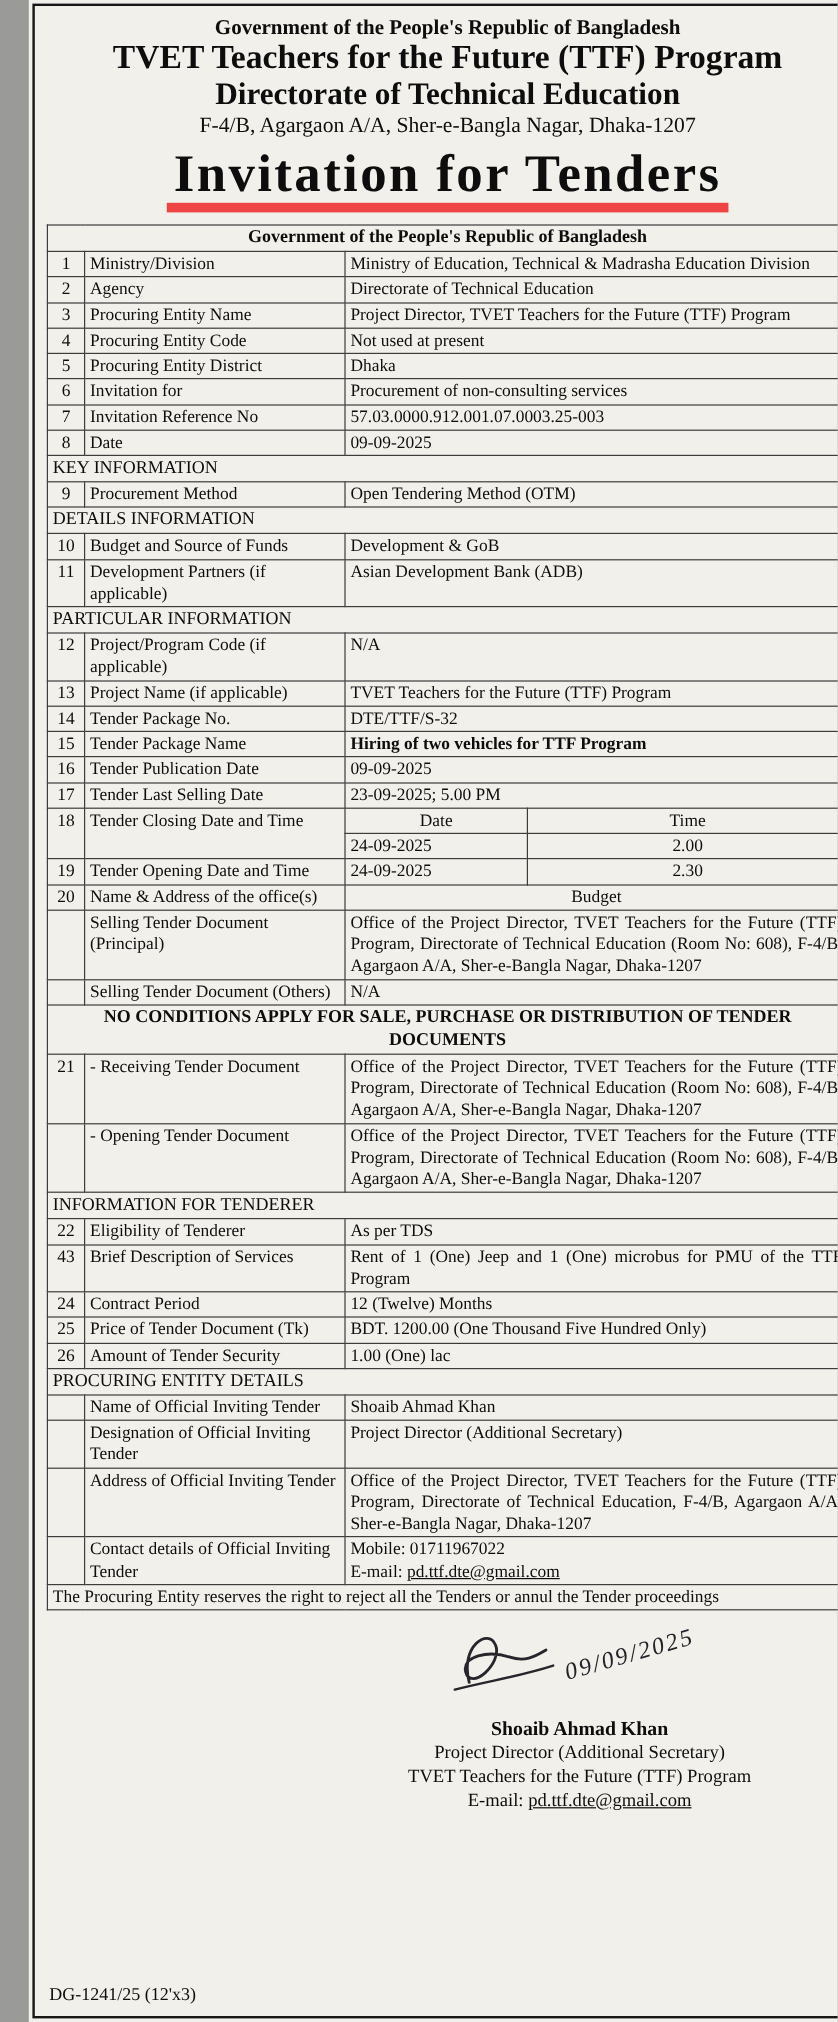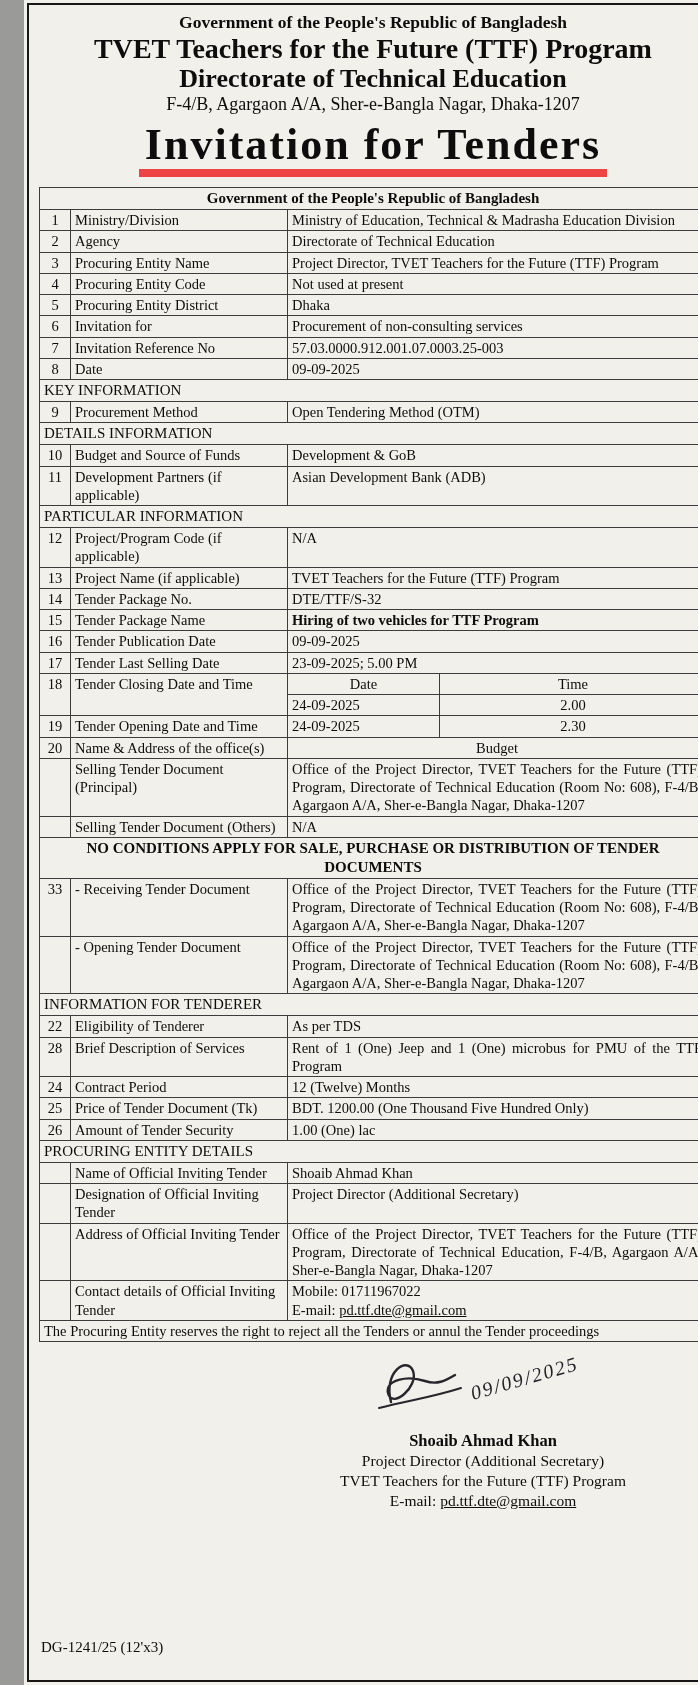--- a/index.html
+++ b/index.html
@@ -71,21 +71,21 @@
     top: 80px;
     width: 420px;
     text-align: center;
     font-size: 15.5px;
     line-height: 1.28;
   }
   .sig-name { font-weight: bold; font-size: 16.5px; }
   .ref-note {
     position: absolute;
     left: 17px;
-    bottom: 29px;
+    bottom: 13px;
     font-size: 15px;
   }
 </style>
 </head>
 <body>
 
 <div class="page">
   <div class="frame">
 
     <div class="hdr">
@@ -239,40 +239,40 @@
           <td class="num"></td>
           <td>Selling Tender Document (Others)</td>
           <td colspan="2">N/A</td>
         </tr>
 
         <tr>
           <td class="sec-center" colspan="4">NO CONDITIONS APPLY FOR SALE, PURCHASE OR DISTRIBUTION OF TENDER DOCUMENTS</td>
         </tr>
 
         <tr>
-          <td class="num">33</td>
+          <td class="num">21</td>
           <td>- Receiving Tender Document</td>
           <td class="just" colspan="2">Office of the Project Director, TVET Teachers for the Future (TTF) Program, Directorate of Technical Education (Room No: 608), F-4/B, Agargaon A/A, Sher-e-Bangla Nagar, Dhaka-1207</td>
         </tr>
         <tr>
           <td class="num"></td>
           <td>- Opening Tender Document</td>
           <td class="just" colspan="2">Office of the Project Director, TVET Teachers for the Future (TTF) Program, Directorate of Technical Education (Room No: 608), F-4/B. Agargaon A/A, Sher-e-Bangla Nagar, Dhaka-1207</td>
         </tr>
 
         <tr>
           <td class="sec" colspan="4">INFORMATION FOR TENDERER</td>
         </tr>
         <tr>
           <td class="num">22</td>
           <td>Eligibility of Tenderer</td>
           <td colspan="2">As per TDS</td>
         </tr>
         <tr>
-          <td class="num">28</td>
+          <td class="num">43</td>
           <td>Brief Description of Services</td>
           <td class="just" colspan="2">Rent of 1 (One) Jeep and 1 (One) microbus for PMU of the TTF Program</td>
         </tr>
         <tr>
           <td class="num">24</td>
           <td>Contract Period</td>
           <td colspan="2">12 (Twelve) Months</td>
         </tr>
         <tr>
           <td class="num">25</td>

